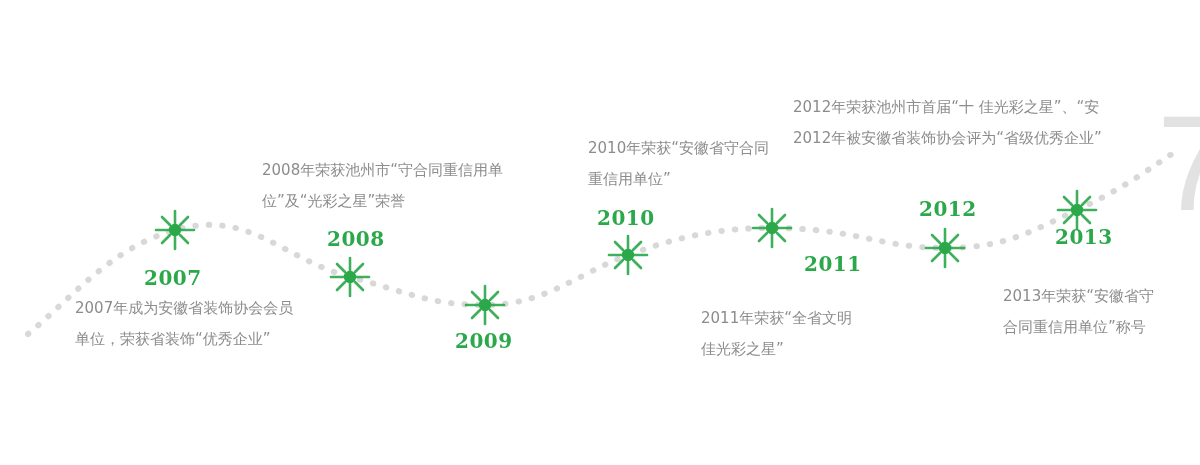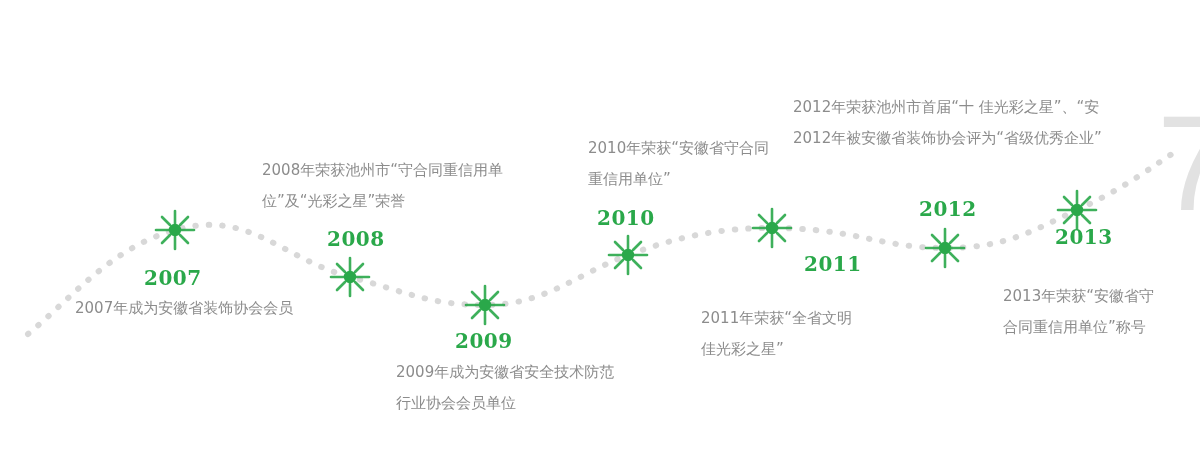--- a/index.html
+++ b/index.html
@@ -95,20 +95,21 @@
         <line x1="27" y1="27" x2="35" y2="35"></line>
         <line x1="35" y1="9" x2="27" y2="17"></line>
         <line x1="17" y1="27" x2="9" y2="35"></line>
       </g>
       <circle cx="22" cy="22" r="6.2" fill="#2aa84a"></circle>
     </svg>
   </div>
   <div class="year" style="left:144px;top:266px;">2007</div>
   <div class="desc" style="left:75px;top:293px;">
     <div>2007年成为安徽省装饰协会会员</div>
+    <div>单位，荣获省装饰“优秀企业”</div>
   </div>
 
   <div class="node" style="left:350px;top:277px;">
     <svg class="burst" viewBox="0 0 44 44">
       <g stroke="#2aa84a" stroke-width="2.6" stroke-linecap="round" opacity="0.9">
         <line x1="22" y1="3" x2="22" y2="16"></line>
         <line x1="22" y1="28" x2="22" y2="41"></line>
         <line x1="3" y1="22" x2="16" y2="22"></line>
         <line x1="28" y1="22" x2="41" y2="22"></line>
         <line x1="9" y1="9" x2="17" y2="17"></line>
@@ -134,24 +135,20 @@
         <line x1="28" y1="22" x2="41" y2="22"></line>
         <line x1="9" y1="9" x2="17" y2="17"></line>
         <line x1="27" y1="27" x2="35" y2="35"></line>
         <line x1="35" y1="9" x2="27" y2="17"></line>
         <line x1="17" y1="27" x2="9" y2="35"></line>
       </g>
       <circle cx="22" cy="22" r="6.2" fill="#2aa84a"></circle>
     </svg>
   </div>
   <div class="year" style="left:455px;top:329px;">2009</div>
-  <div class="desc" style="left:396px;top:357px;">
-    <div>2009年成为安徽省安全技术防范</div>
-    <div>行业协会会员单位</div>
-  </div>
 
   <div class="node" style="left:628px;top:255px;">
     <svg class="burst" viewBox="0 0 44 44">
       <g stroke="#2aa84a" stroke-width="2.6" stroke-linecap="round" opacity="0.9">
         <line x1="22" y1="3" x2="22" y2="16"></line>
         <line x1="22" y1="28" x2="22" y2="41"></line>
         <line x1="3" y1="22" x2="16" y2="22"></line>
         <line x1="28" y1="22" x2="41" y2="22"></line>
         <line x1="9" y1="9" x2="17" y2="17"></line>
         <line x1="27" y1="27" x2="35" y2="35"></line>

